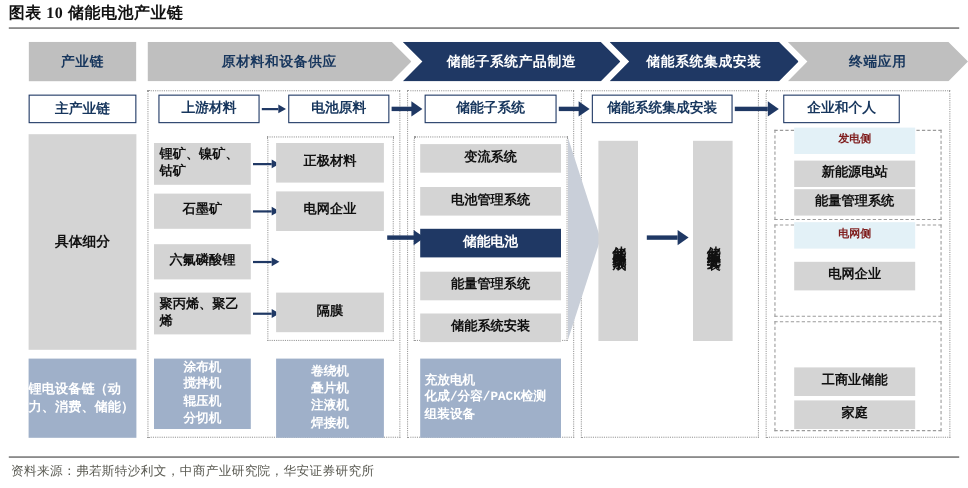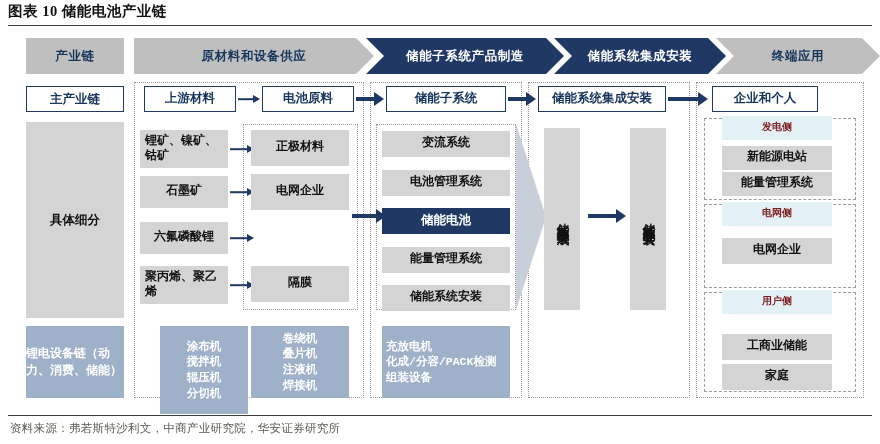--- a/index.html
+++ b/index.html
@@ -237,24 +237,23 @@
   <div class="subgrp" style="left:704px;top:118px;width:152px;height:82px;"></div>
   <div class="bx bx-hdr" style="left:722px;top:116px;width:110px;height:24px;">发电侧</div>
   <div class="bx bx-gray" style="left:722px;top:146px;width:110px;height:24px;">新能源电站</div>
   <div class="bx bx-gray" style="left:722px;top:172px;width:110px;height:24px;">能量管理系统</div>
 
   <div class="subgrp" style="left:704px;top:204px;width:152px;height:84px;"></div>
   <div class="bx bx-hdr" style="left:722px;top:202px;width:110px;height:24px;">电网侧</div>
   <div class="bx bx-gray" style="left:722px;top:238px;width:110px;height:26px;">电网企业</div>
 
   <div class="subgrp" style="left:704px;top:292px;width:152px;height:100px;"></div>
-  <div class="bx bx-hdr" style="left:722px;top:290px;width:110px;height:24px;">用户侧</div>
   <div class="bx bx-gray" style="left:722px;top:334px;width:110px;height:26px;">工商业储能</div>
   <div class="bx bx-gray" style="left:722px;top:364px;width:110px;height:26px;">家庭</div>
 
-  <div class="bx bx-equip" style="left:140px;top:326px;width:88px;height:88px;margin-left:20px;">涂布机<br>搅拌机<br>辊压机<br>分切机</div>
+  <div class="bx bx-equip" style="left:140px;top:326px;width:88px;height:64px;">涂布机<br>搅拌机<br>辊压机<br>分切机</div>
   <div class="bx bx-equip" style="left:251px;top:326px;width:98px;height:72px;">卷绕机<br>叠片机<br>注液机<br>焊接机</div>
   <div class="bx bx-equip" style="left:382px;top:326px;width:128px;height:72px;padding:0 4px;">充放电机<br>化成/分容/PACK检测组装设备</div>
 
   <div class="footer-rule"></div>
   <div class="footer">资料来源：弗若斯特沙利文，中商产业研究院，华安证券研究所</div>
 
 </div>
 
 </body></html>

